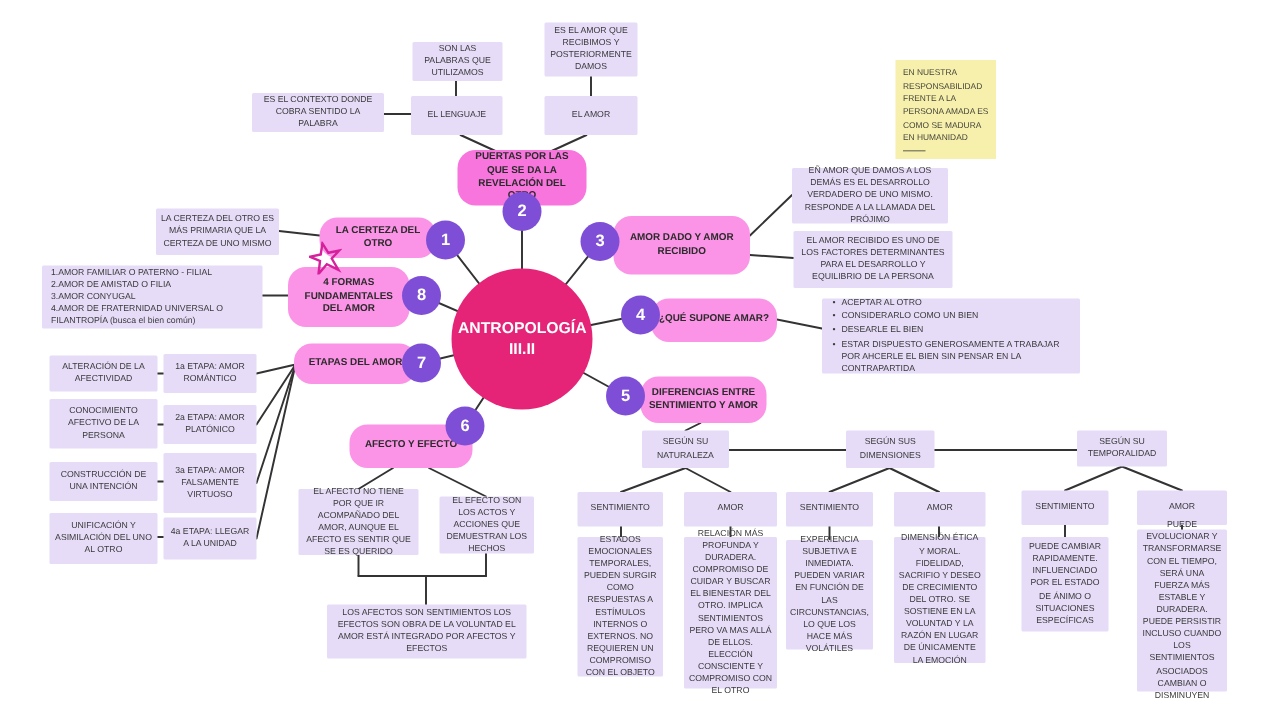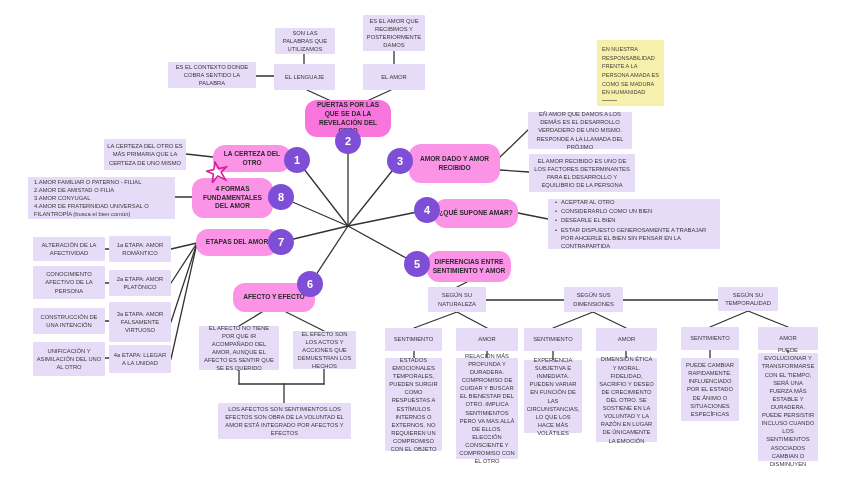--- a/index.html
+++ b/index.html
@@ -98,20 +98,21 @@
       <line x1="748" y1="311" x2="788" y2="327"></line>
       <line x1="414" y1="351" x2="414" y2="358"></line>
       <line x1="487" y1="351" x2="487" y2="358"></line>
       <line x1="553" y1="351" x2="553" y2="360"></line>
       <line x1="626" y1="351" x2="626" y2="358"></line>
       <line x1="710" y1="350" x2="710" y2="358"></line>
       <line x1="788" y1="350" x2="788" y2="353"></line>
     </g>
   </svg>
 
+  <div class="center-circle">ANTROPOLOGÍA III.II</div>
 
   <div class="note">
     <div>EN NUESTRA RESPONSABILIDAD FRENTE A LA PERSONA AMADA ES COMO SE MADURA EN HUMANIDAD</div>
     <div class="sig"></div>
   </div>
 
   <svg class="star-doodle" width="22" height="22" viewBox="0 0 22 22">
     <path d="M11 1 L13.6 8 L21 8 L15 12.2 L17.8 20.5 L11 15.2 L4.2 20.5 L7 12.2 L1 8 L8.4 8 Z" fill="none" stroke="#d6219c" stroke-width="1.6" transform="rotate(-12 11 11)"></path>
   </svg>
 

